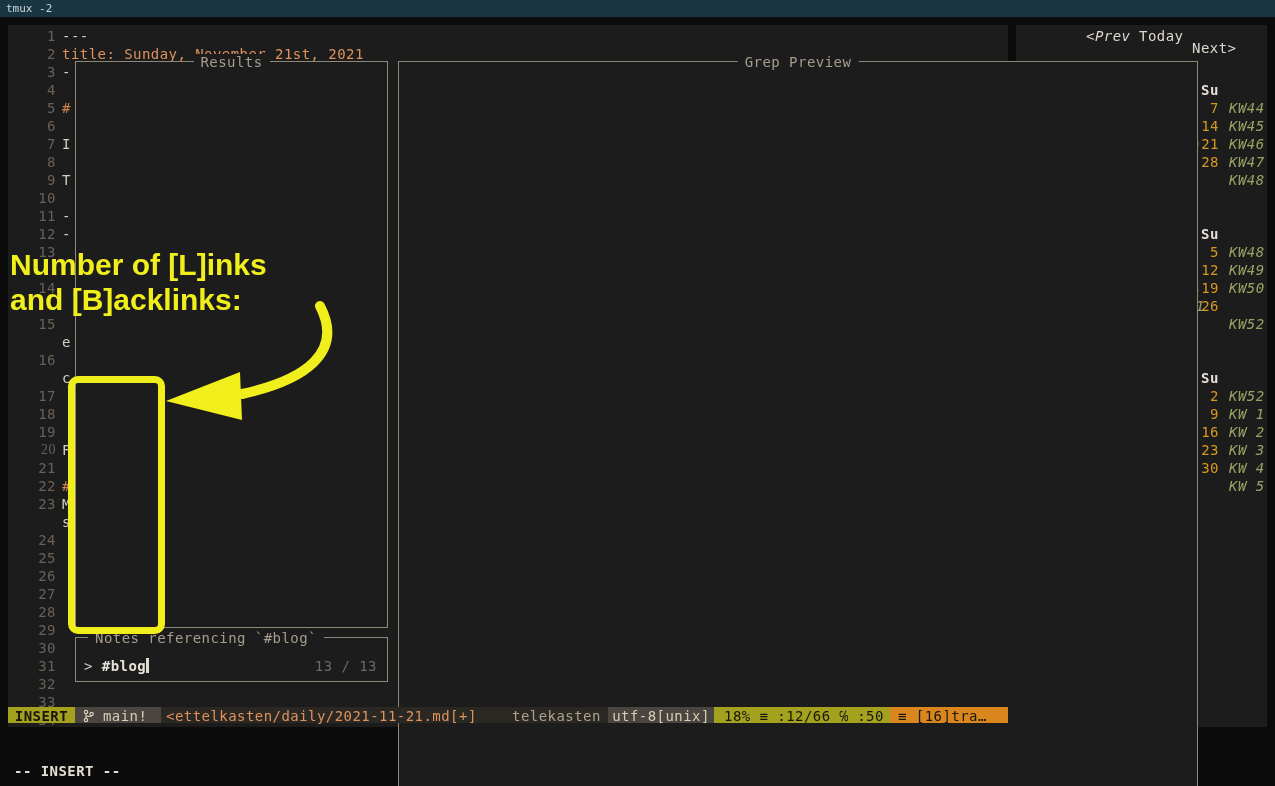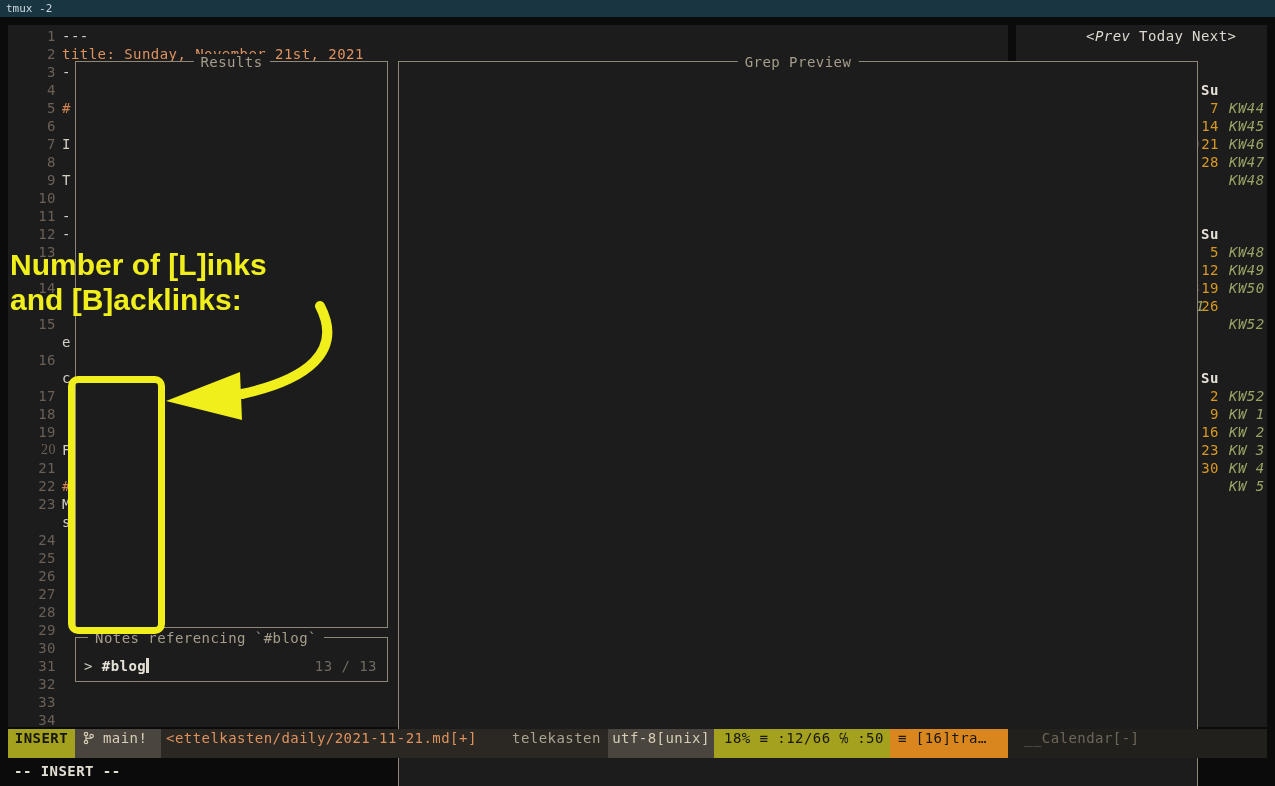--- a/index.html
+++ b/index.html
@@ -34,21 +34,21 @@
   #titlebar{position:absolute;left:0;top:0;width:1275px;height:17px;background:#1a3542;}
   #titlebar span{position:absolute;left:6px;top:2px;font:11px/13px "DejaVu Sans Mono",monospace;color:#cdd8dd}
   #vimbg{position:absolute;left:8px;top:25px;width:1259px;height:702px;background:#1c1c1c;}
   #separator{position:absolute;left:1008px;top:25px;width:8px;height:702px;background:#0b0b0b;}
 
   .winframe{position:absolute;border:1px solid #8f8777;background:#1c1c1c;z-index:2;}
   .wintitle{position:absolute;top:-8px;background:#1c1c1c;padding:0 7px;color:#a69d8c;
             font:14px/16px "DejaVu Sans Mono",monospace;letter-spacing:.45px;white-space:pre;}
 
   
-  .slseg{position:absolute;top:729px;height:29px;font:14px/19px "DejaVu Sans Mono",monospace;
+  .slseg{position:absolute;top:707px;height:16px;font:14px/19px "DejaVu Sans Mono",monospace;
          letter-spacing:.45px;white-space:pre;z-index:3;}
   #sl-base{left:8px;width:1000px;background:#2b2722;}
   #sl-mode{left:8px;width:67px;background:#a3a11d;color:#17160f;font-weight:bold;text-align:center;}
   #sl-branch{left:75px;width:86px;background:#4a463f;color:#d5cdb6;padding-left:8px;}
   #sl-file{left:166px;color:#de935f;}
   #sl-plugin{left:512px;color:#aaa391;}
   #sl-enc{left:608px;width:106px;background:#4a463f;color:#d5cdb6;text-align:center;}
   #sl-pos{left:714px;width:176px;background:#a3a11d;color:#17160f;padding-left:10px;}
   #sl-tab{left:890px;width:118px;background:#d9861f;color:#17160f;padding-left:8px;}
   #sl-cal{left:1008px;width:259px;background:#21201d;color:#6e6759;padding-left:16px;}
@@ -77,21 +77,21 @@
 
   <div id="titlebar">
     <span>tmux -2</span>
   </div>
 
   <div id="vimbg"></div>
   <div id="separator"></div>
 
   <span class="navbtn" style="left:1086px;font-style:italic;">&lt;Prev</span>
   <span class="navbtn" style="left:1139px;">Today</span>
-  <span class="navbtn" style="left:1192px;">Next&gt;</span>
+  <span class="navbtn" style="left:1192px;margin-top:12px;">Next&gt;</span>
 
   <div class="winframe" style="left:75px;top:61px;width:313px;height:567px;">
     <span class="wintitle" style="left:50%;transform:translateX(-50%);">Results</span>
   </div>
 
   <div class="winframe" style="left:398px;top:61px;width:800px;height:772px;">
     <span class="wintitle" style="left:50%;transform:translateX(-50%);">Grep Preview</span>
   </div>
 
   <div class="winframe" style="left:75px;top:637px;width:313px;height:45px;">
@@ -107,21 +107,20 @@
         <circle cx="3" cy="3" r="1.7" fill="none" stroke="#d5cdb6" stroke-width="1.2"></circle>
         <circle cx="3" cy="11" r="1.7" fill="none" stroke="#d5cdb6" stroke-width="1.2"></circle>
         <circle cx="8.6" cy="5" r="1.7" fill="none" stroke="#d5cdb6" stroke-width="1.2"></circle>
         <path d="M3 4.7 V9.3 M3 8 C3 6.5 8.6 8 8.6 6.7" fill="none" stroke="#d5cdb6" stroke-width="1.2"></path>
       </svg> <span>main!</span></div>
   <div class="slseg" id="sl-file">&lt;ettelkasten/daily/2021-11-21.md[+]</div>
   <div class="slseg" id="sl-plugin">telekasten</div>
   <div class="slseg" id="sl-enc">utf-8[unix]</div>
   <div class="slseg" id="sl-pos">18% ≡ :12/66 ℅ :50</div>
   <div class="slseg" id="sl-tab">≡ [16]tra…</div>
-  <div class="slseg" id="sl-cal">__Calendar[-]</div>
 
   <div id="cmdline">-- INSERT --</div>
 
   <div class="ann-text" style="top:248px;">Number of [L]inks</div>
   <div class="ann-text" style="top:283px;">and [B]acklinks:</div>
   <div id="ann-rect"></div>
   <svg id="ann-arrow">
     <path d="M320,306 C344,352 306,380 242,394" stroke="#f0ef1c" stroke-width="10" fill="none" stroke-linecap="round"></path>
     <polygon points="240,372 166,401 242,420" fill="#f0ef1c"></polygon>
   </svg>

